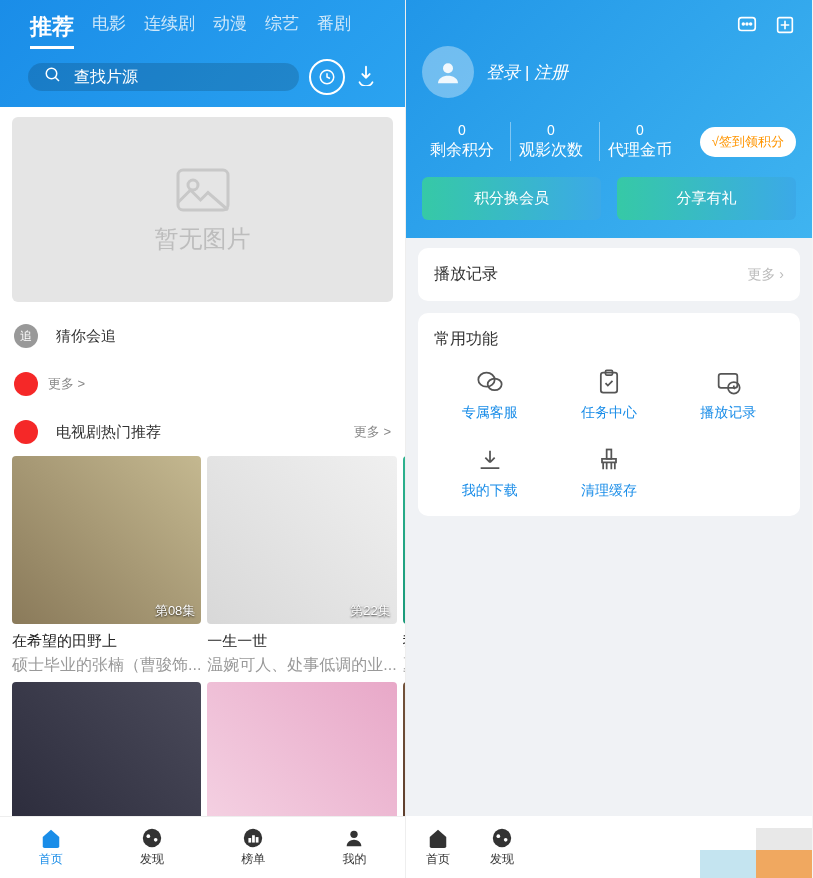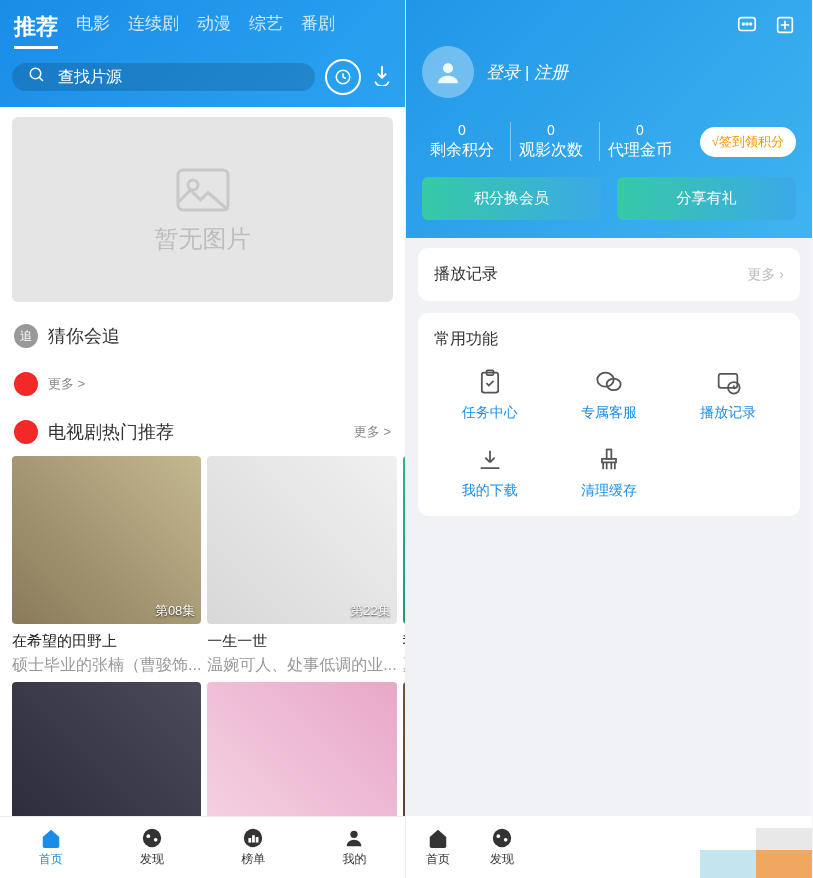--- a/index.html
+++ b/index.html
@@ -1,39 +1,39 @@
 <!DOCTYPE html>
 <html><head>
   <meta charset="utf-8">
   <style>
     * { margin: 0; padding: 0; box-sizing: border-box; font-family: -apple-system, "PingFang SC", "Microsoft YaHei", sans-serif; }
     body { display: flex; background: #f5f5f5; width: 813px; height: 878px; overflow: hidden; }
     .screen { width: 406px; height: 878px; background: #fff; position: relative; display: flex; flex-direction: column; }
     .screen-left { border-right: 1px solid #eee; }
     
     
-    .header-left { background: linear-gradient(135deg, #1a8de8, #2ba3f0); padding: 8px 12px 12px; }
+    .header-left { background: linear-gradient(135deg, #1a8de8, #2ba3f0); padding: 8px 28px 12px; }
     .tabs { display: flex; gap: 18px; padding: 4px 2px 10px; }
     .tab { color: #cfe8fa; font-size: 17px; }
     .tab.active { color: #fff; font-size: 22px; font-weight: 600; border-bottom: 3px solid #fff; padding-bottom: 4px; }
     .search-row { display: flex; align-items: center; gap: 10px; }
     .search-box { flex: 1; background: rgba(0,0,0,0.15); border-radius: 22px; height: 28px; display: flex; align-items: center; padding: 0 16px; color: #fff; font-size: 16px; }
     .search-box .sicon { margin-right: 12px; }
     .icon-btn { width: 36px; height: 36px; border: 2px solid #fff; border-radius: 50%; display: flex; align-items: center; justify-content: center; color: #fff; }
     .dl-icon { color: #fff; }
     
     .content-left { flex: 1; overflow-y: auto; background: #fff; }
     .banner { margin: 10px 12px; height: 185px; background: #e5e5e5; border-radius: 6px; display: flex; flex-direction: column; align-items: center; justify-content: center; color: #bbb; }
     .banner-text { font-size: 24px; color: #bdbdbd; margin-top: 8px; }
     
     .section-row { display: flex; align-items: center; padding: 12px 14px; }
     .dot-badge { width: 24px; height: 24px; border-radius: 50%; display: flex; align-items: center; justify-content: center; color: #fff; font-size: 12px; margin-right: 10px; }
     .dot-red { background: #f52828; }
     .dot-gray { background: #999; }
-    .section-title { flex: 1; font-size: 18px; color: #333; }
+    .section-title { flex: 1; font-size: 15px; color: #333; margin-left: 8px; }
     .more { color: #888; font-size: 13px; }
     
     .grid { display: grid; grid-template-columns: repeat(3, 1fr); gap: 6px; padding: 0 12px; }
     .card { }
     .poster { width: 100%; height: 168px; border-radius: 4px; background: #ccc; position: relative; overflow: hidden; }
     .poster .ep { position: absolute; bottom: 4px; right: 6px; color: #fff; font-size: 13px; text-shadow: 0 1px 2px rgba(0,0,0,0.8); }
     .card-title { font-size: 15px; color: #222; margin-top: 8px; font-weight: 500; white-space: nowrap; overflow: hidden; text-overflow: ellipsis; }
     .card-sub { font-size: 16px; color: #999; margin-top: 4px; white-space: nowrap; overflow: hidden; text-overflow: ellipsis; }
     .poster1 { background: linear-gradient(45deg, #8a7a5a, #c4b890); }
     .poster2 { background: linear-gradient(45deg, #d8d8d8, #f0f0f0); }
@@ -263,32 +263,32 @@
       </div>
     </div>
 
     <div class="panel">
       <div class="panel-header">
         <div class="panel-title">常用功能</div>
       </div>
       <div class="func-grid">
         <div class="func-item">
           <svg viewBox="0 0 24 24">
+              <ellipse cx="9" cy="10" rx="7" ry="6"></ellipse>
+              <ellipse cx="16" cy="14" rx="6" ry="5"></ellipse>
+            </svg>
+          <span>专属客服</span>
+        </div>
+        <div class="func-item">
+          <svg viewBox="0 0 24 24">
               <rect x="5" y="4" width="14" height="17" rx="2"></rect>
               <rect x="9" y="2" width="6" height="4" rx="1"></rect>
               <path d="M9 13l2 2 4-4"></path>
             </svg>
           <span>任务中心</span>
-        </div>
-        <div class="func-item">
-          <svg viewBox="0 0 24 24">
-              <ellipse cx="9" cy="10" rx="7" ry="6"></ellipse>
-              <ellipse cx="16" cy="14" rx="6" ry="5"></ellipse>
-            </svg>
-          <span>专属客服</span>
         </div>
         <div class="func-item">
           <svg viewBox="0 0 24 24">
               <rect x="4" y="5" width="16" height="12" rx="2"></rect>
               <circle cx="17" cy="17" r="5"></circle>
               <path d="M17 15v2l1 1"></path>
             </svg>
           <span>播放记录</span>
         </div>
         <div class="func-item">

